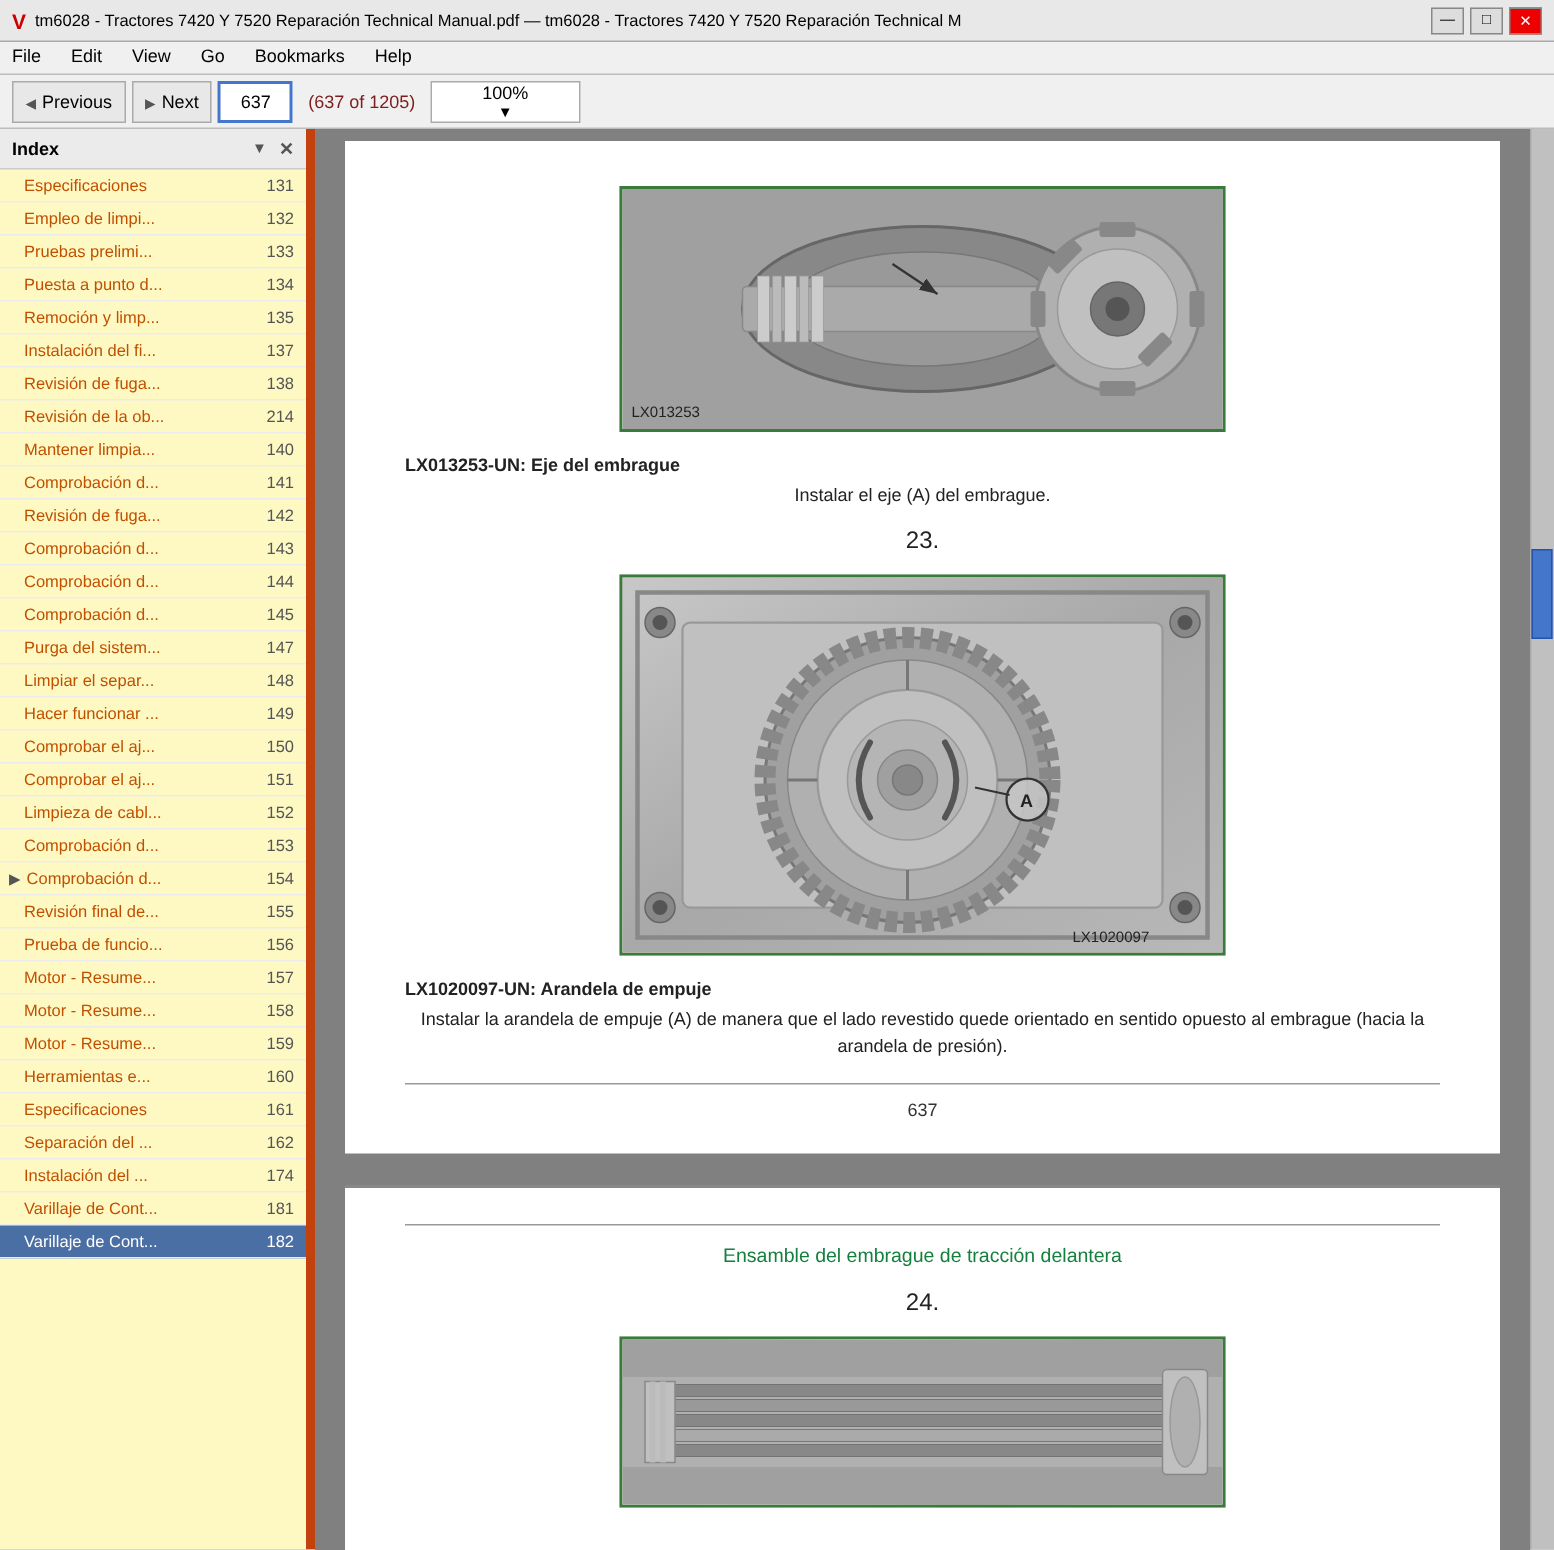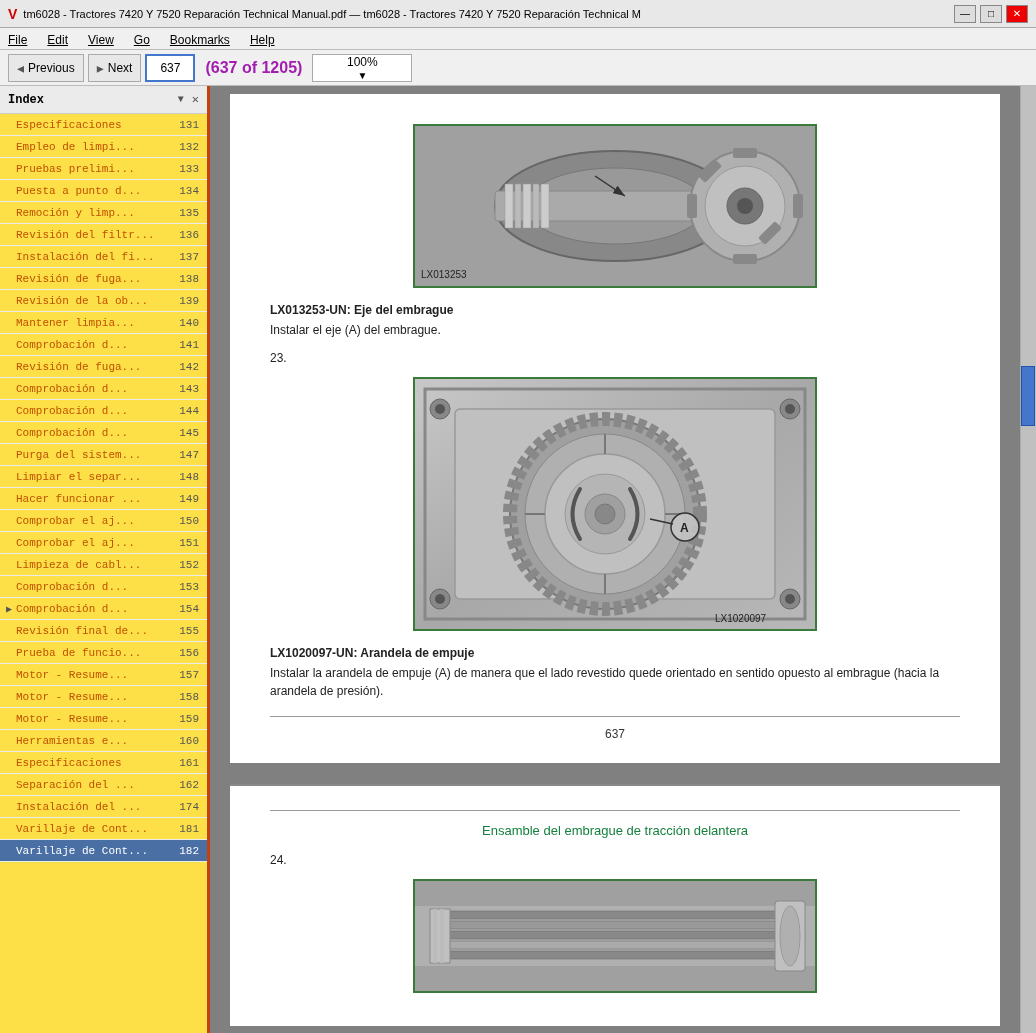--- a/index.html
+++ b/index.html
@@ -23,25 +23,24 @@
       background: #ddd; cursor: pointer; display: flex; align-items: center; justify-content: center;
       font-size: 10px;
     }
     .title-bar-btn.close { background: #e00; color: white; }
 
     
     .menu-bar {
       background: #f0f0f0;
       height: 22px;
       display: flex;
-      align-items: flex-end;
+      align-items: flex-start;
       padding: 0 4px;
       border-bottom: 1px solid #bbb;
       gap: 12px;
-      text-decoration: underline;
     }
     .menu-item { font-size: 12px; cursor: pointer; padding: 2px 4px; }
 
     
     .toolbar {
       background: #f0f0f0;
       height: 36px;
       display: flex;
       align-items: center;
       padding: 0 8px;
@@ -51,46 +50,45 @@
     .nav-btn {
       display: flex; align-items: center; gap: 4px;
       padding: 4px 8px; border: 1px solid #aaa; background: #e8e8e8;
       cursor: pointer; font-size: 12px; height: 28px;
     }
     .nav-arrow { font-size: 14px; color: #555; }
     .page-input {
       width: 50px; height: 28px; border: 2px solid #4477cc;
       text-align: center; font-size: 12px; padding: 2px;
     }
-    .page-info { font-size: 16px; color: #a21caf; padding: 0 6px; font-weight: bold; }
+    .page-info { font-size: 12px; color: #7f1d1d; padding: 0 6px; }
     .zoom-select {
       width: 100px; height: 28px; border: 1px solid #aaa;
       background: #fff; font-size: 12px; padding: 0 4px;
       display: flex; align-items: center; justify-content: space-between;
       cursor: pointer;
       flex-direction: column;
     }
     .zoom-dropdown-arrow { font-size: 10px; }
 
     
     .main-area {
       display: flex;
       height: calc(1033px - 28px - 22px - 36px);
       background: #ccc;
     }
 
     
     .sidebar {
       width: 210px;
       min-width: 210px;
-      background: #fde047;
-      border-right: 3px solid #c2410c;
+      background: #fef9c3;
+      border-right: 6px solid #c2410c;
       overflow-y: auto;
       overflow-x: hidden;
-      font-family: Liberation Mono, monospace;
     }
     .sidebar-header {
       display: flex;
       align-items: center;
       padding: 6px 8px;
       border-bottom: 1px solid #ccc;
       background: #ebebeb;
     }
     .sidebar-title { font-size: 12px; font-weight: bold; flex: 1; }
     .sidebar-dropdown-arrow { font-size: 10px; color: #555; margin-left: 4px; cursor: pointer; }
@@ -177,23 +175,23 @@
     }
 
     
     .img1 { width: 400px; height: 160px; }
     
     .img2 { width: 400px; height: 250px; }
     
     .img3 { width: 400px; height: 110px; }
 
     .caption-bold { font-weight: bold; margin: 6px 0 2px 0; }
-    .caption-normal { margin: 0 0 8px 0; }
-
-    .step-number { font-size: 12px; color: #222; margin: 10px 0 4px 0; }
+    .caption-normal { margin: 0 0 8px 0; text-align: center; }
+
+    .step-number { font-size: 16px; color: #222; margin: 10px 0 4px 0; text-align: center; }
 
     .page-footer {
       text-align: center;
       margin-top: 16px;
       padding-top: 8px;
       border-top: 1px solid #999;
       font-size: 12px;
       color: #333;
     }
 
@@ -269,34 +267,30 @@
         </div>
         <div class="sidebar-item">
           <span class="sidebar-item-title">Puesta a punto d...</span>
           <span class="sidebar-item-num">134</span>
         </div>
         <div class="sidebar-item">
           <span class="sidebar-item-title">Remoción y limp...</span>
           <span class="sidebar-item-num">135</span>
         </div>
         <div class="sidebar-item">
-          <span class="sidebar-item-title">Revisión del filtr...</span>
-          <span class="sidebar-item-num">136</span>
-        </div>
-        <div class="sidebar-item">
           <span class="sidebar-item-title">Instalación del fi...</span>
           <span class="sidebar-item-num">137</span>
         </div>
         <div class="sidebar-item">
           <span class="sidebar-item-title">Revisión de fuga...</span>
           <span class="sidebar-item-num">138</span>
         </div>
         <div class="sidebar-item">
           <span class="sidebar-item-title">Revisión de la ob...</span>
-          <span class="sidebar-item-num">139</span>
+          <span class="sidebar-item-num">214</span>
         </div>
         <div class="sidebar-item">
           <span class="sidebar-item-title">Mantener limpia...</span>
           <span class="sidebar-item-num">140</span>
         </div>
         <div class="sidebar-item">
           <span class="sidebar-item-title">Comprobación d...</span>
           <span class="sidebar-item-num">141</span>
         </div>
         <div class="sidebar-item">

